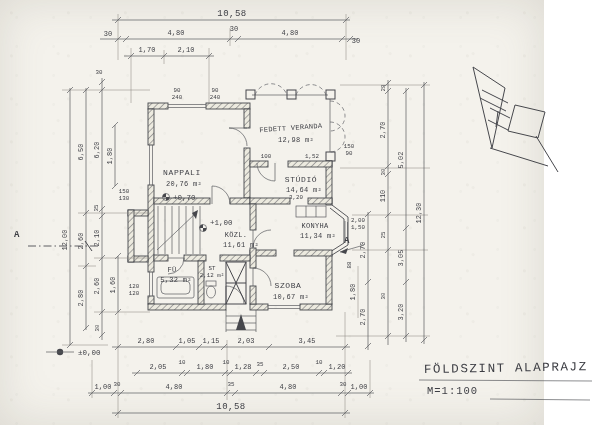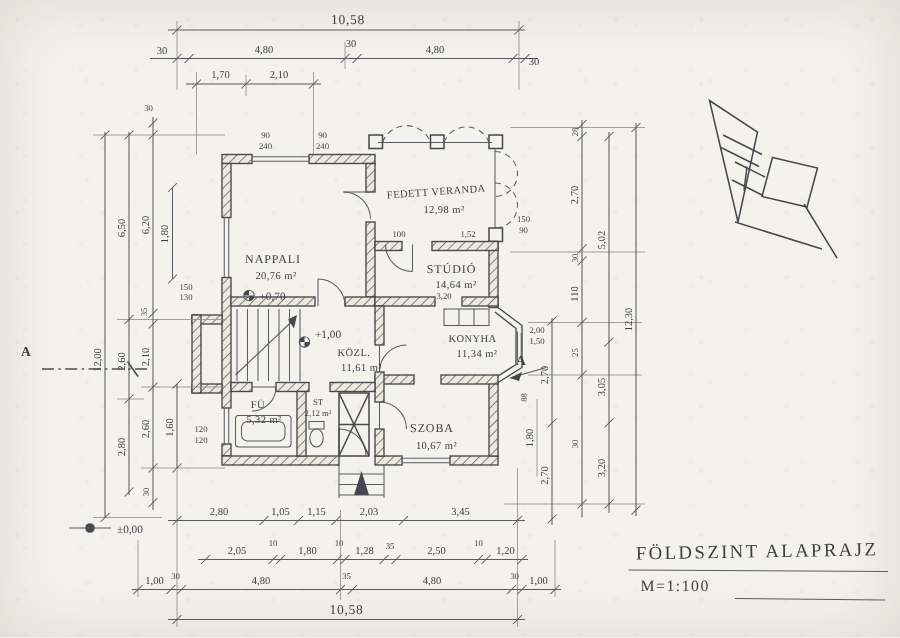--- a/index.html
+++ b/index.html
@@ -1,26 +1,26 @@
 <!DOCTYPE html>
 <html><head>
 <meta charset="utf-8">
 <style>
   html,body{margin:0;padding:0;}
   body{width:600px;height:425px;overflow:hidden;}
   .sheet{
-    position:relative;width:600px;height:425px;
+    position:relative;width:544px;height:425px;
     background-color:#f4f2ec;
     background-image:
       radial-gradient(circle at 20% 30%, rgba(120,115,100,.06) 0 1px, transparent 2px),
       radial-gradient(circle at 70% 80%, rgba(120,115,100,.05) 0 1px, transparent 2px),
       radial-gradient(circle at 45% 60%, rgba(120,115,100,.04) 0 1px, transparent 2px);
     background-size:57px 43px, 83px 67px, 37px 29px;
     box-shadow:inset 0 0 45px rgba(110,104,90,.18);
-    font-family:Liberation Serif, serif;
+    font-family:Liberation Mono, monospace;
   }
   svg{position:absolute;inset:0;}
   .ink{stroke:#46474c;fill:none;stroke-width:1;}
   .thin{stroke:#5a5b60;fill:none;stroke-width:.7;}
   .lt{stroke:#8f8d85;fill:none;stroke-width:.55;}
   .dash{stroke:#5f6066;fill:none;stroke-width:.7;stroke-dasharray:4 3;}
   .dashdot{stroke:#4c4d52;fill:none;stroke-width:.9;stroke-dasharray:8 3 1.5 3;}
   text{fill:#3d3e44;}
   .room{font-size:8px;letter-spacing:.6px;}
   .area{font-size:7px;letter-spacing:.3px;}

